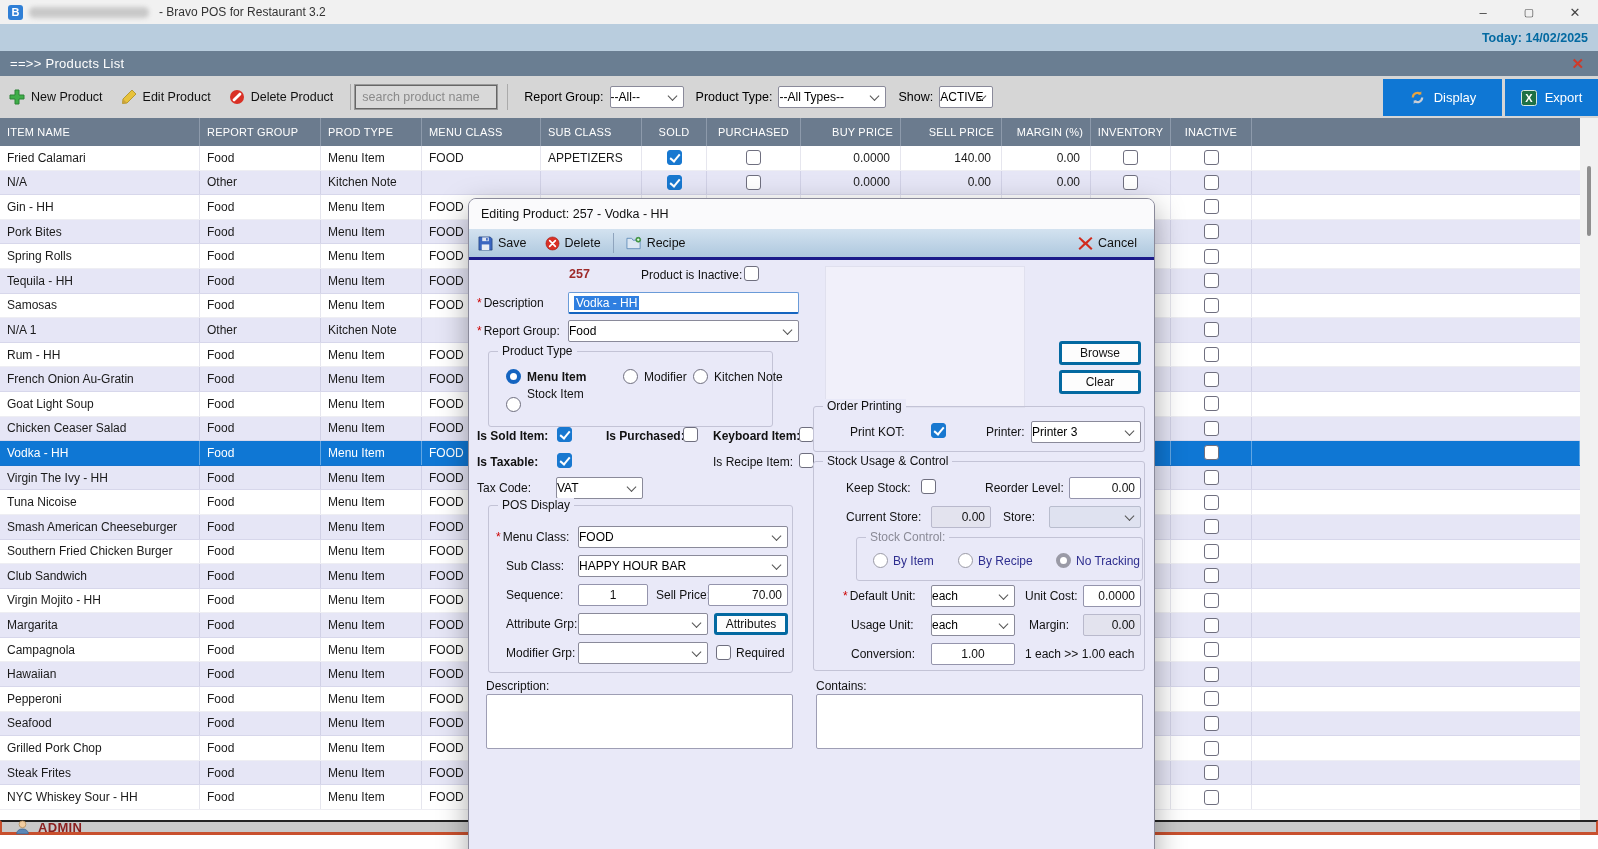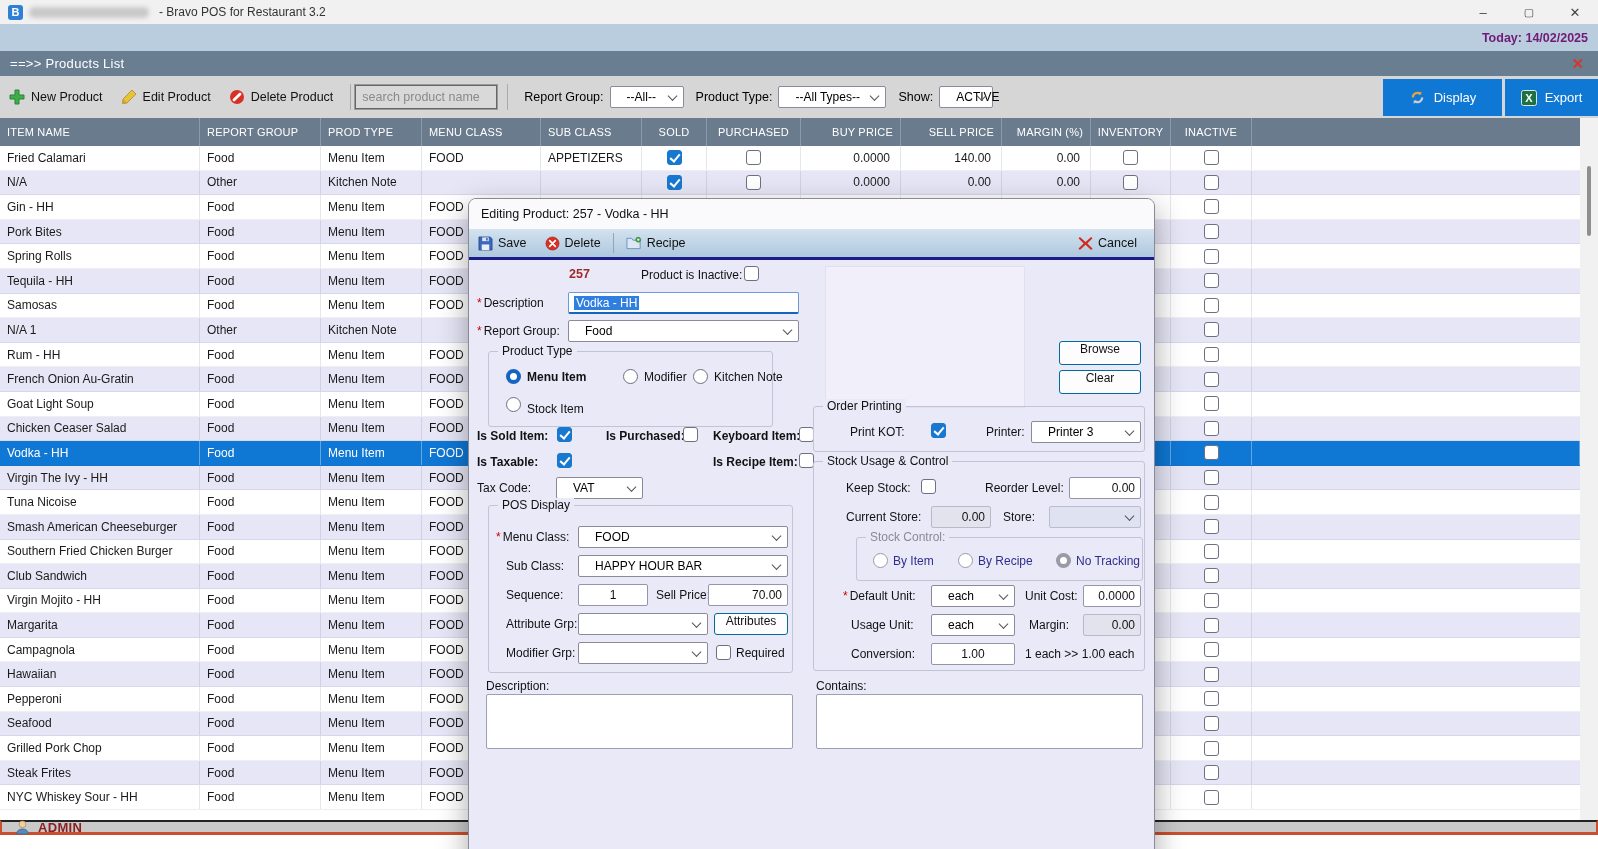--- a/index.html
+++ b/index.html
@@ -13,37 +13,37 @@
   #app-icon{width:15px;height:15px;margin:0 6px 0 8px;background:#2f7fd6;border-radius:3px;color:#fff;
             font-size:11px;font-weight:bold;display:flex;align-items:center;justify-content:center}
   #redacted{width:120px;height:11px;border-radius:5px;background:#c9c9c9;filter:blur(2px);margin-right:10px}
   #title-text{font-size:12px;color:#333}
   .winbtn{width:46px;height:24px;display:flex;align-items:center;justify-content:center;color:#444;font-size:13px}
   #win-controls{position:absolute;right:0;top:0;display:flex}
 
   
   #menubar{left:0;top:24px;width:1598px;height:27px;background:var(--menu-bar-blue);display:flex;align-items:center}
   .menu-item{font-size:12.5px;color:#111;padding:0 13px;height:100%;display:flex;align-items:center}
-  #today{position:absolute;right:10px;top:0;height:100%;display:flex;align-items:center;font-size:12.5px;font-weight:600;color:#701a75}
+  #today{position:absolute;right:10px;top:0;height:100%;display:flex;align-items:center;font-size:12.5px;font-weight:600;color:#0369a1}
 
   
   #pageheader{left:0;top:51px;width:1598px;height:25px;background:var(--page-header-slate);display:flex;align-items:center}
   #page-title{color:#fff;font-size:13px;margin-left:10px;letter-spacing:.3px}
   #page-close{position:absolute;right:14px;font-size:15px;font-weight:bold;color:var(--red);line-height:1}
 
   
   #toolbar{left:0;top:76px;width:1598px;height:42px;background:#d6d6d6;border-bottom:1px solid #bdbdbd;display:flex;align-items:center}
   .tb-act{display:flex;align-items:center;gap:6px;font-size:12.5px;color:#111;padding:0 9px;height:100%}
   .tb-sep{width:1px;height:26px;background:#aaa;margin:0 4px}
   #search-input{width:128px;height:22px;background:#d9d9d9;border:1px solid #666;outline:1px solid #999;
                 font-size:12.5px;color:#222;padding:0 6px;font-family:"Liberation Sans",sans-serif}
   #search-input::placeholder{color:#8a8a8a}
   .tb-lbl{font-size:12.5px;margin:0 6px 0 12px}
   .dd{background:#fff;border:1px solid #8a8a9a;border-radius:2px;font-size:12px;display:flex;align-items:center;
-      padding:0 20px 0 16px;position:relative;height:22px;box-sizing:border-box}
+      padding:0 20px 0 0;position:relative;height:22px;box-sizing:border-box}
   .dd::after{content:"";position:absolute;right:7px;top:50%;width:6px;height:6px;
              border-right:1.4px solid #555;border-bottom:1.4px solid #555;transform:translateY(-65%) rotate(45deg)}
   .dd.dis{background:#dfe2f0;border-color:#b9bdce;color:#888}
   .bluebtn{background:var(--accent-blue);color:#fff;font-size:13px;display:flex;align-items:center;justify-content:center;gap:8px}
   #btn-display{position:absolute;right:96px;top:79px;width:119px;height:37px}
   #btn-export{position:absolute;right:0;top:79px;width:93px;height:37px}
 
   
   :root{--cols:200px 121px 101px 119px 101px 65px 94px 100px 101px 89px 80px 81px 1fr}
   #table{left:0;top:118px;width:1580px;height:702px;background:#fff;overflow:hidden}
@@ -100,22 +100,22 @@
   .cap.dim{color:#8a8a96}
   .cb{width:15px;height:15px;border:1px solid #6f6f7f;border-radius:3px;background:#fff;box-sizing:border-box;position:absolute}
   .cb.on{background:var(--check-blue);border-color:var(--check-blue)}
   .cb.on::after{content:"";position:absolute;left:4px;top:1px;width:4px;height:8px;
                 border:solid #fff;border-width:0 2px 2px 0;transform:rotate(40deg)}
   .cb.inline{position:relative;display:inline-block;flex:none}
   .rd{width:15px;height:15px;border-radius:50%;border:1px solid #6f6f7f;background:#fff;box-sizing:border-box;position:absolute}
   .rd.on{border:4.5px solid #1464c0}
   .rd.dis{border-color:#9a9aa6}
   .rd.dis.on{border:4.5px solid #9a9aa6}
-  .btn{position:absolute;background:#fdfdfd;border:1px solid #0369a1;border-radius:3px;font-size:12px;color:#111;
-       display:flex;justify-content:center;box-sizing:border-box}
+  .btn{position:absolute;background:#fdfdfd;border:3px solid #0369a1;border-radius:3px;font-size:12px;color:#111;
+       display:flex;align-items:center;justify-content:center;box-sizing:border-box}
   .sel-text{background:#2f7fe0;color:#fff;padding:0 2px}
   #desc-input{border:1px solid #6a9bd8;border-bottom:2px solid #1464c0}
   #prod-id{color:#9e2a2a;font-weight:bold;font-size:12.5px}
   .navy{color:#2e2e8f}
 </style>
 </head>
 <body>
 
 <div class="abs" id="titlebar">
   <div id="app-icon">B</div>
@@ -763,32 +763,32 @@
   <div class="grp" style="left:19px;top:152px;width:283px;height:74px">
     <span class="cap">Product Type</span>
   </div>
   <div class="rd on" style="left:37px;top:170px"></div>
   <span class="lbl" style="left:58px;top:171px;font-weight:bold">Menu Item</span>
   <div class="rd" style="left:154px;top:170px"></div>
   <span class="lbl" style="left:175px;top:171px">Modifier</span>
   <div class="rd" style="left:224px;top:170px"></div>
   <span class="lbl" style="left:245px;top:171px">Kitchen Note</span>
   <div class="rd" style="left:37px;top:198px"></div>
-  <span class="lbl" style="left:58px;top:203px">Stock Item</span>
+  <span class="lbl" style="left:58px;top:188px">Stock Item</span>
 
   <span class="lbl" style="left:8px;top:230px;font-weight:bold">Is Sold Item:</span>
   <div class="cb on" style="left:88px;top:228px"></div>
   <span class="lbl" style="left:137px;top:230px;font-weight:bold">Is Purchased:</span>
   <div class="cb" style="left:214px;top:228px"></div>
   <span class="lbl" style="left:244px;top:230px;font-weight:bold">Keyboard Item:</span>
   <div class="cb" style="left:330px;top:228px"></div>
 
   <span class="lbl" style="left:8px;top:256px;font-weight:bold">Is Taxable:</span>
   <div class="cb on" style="left:88px;top:254px"></div>
-  <span class="lbl" style="left:244px;top:256px;font-weight:bold">Is Recipe Item:</span>
+  <span class="lbl" style="left:244px;top:256px;font-weight:normal">Is Recipe Item:</span>
   <div class="cb" style="left:330px;top:254px"></div>
 
   <span class="lbl" style="left:8px;top:282px">Tax Code:</span>
   <div class="dd" style="position:absolute;left:87px;top:278px;width:87px">
     <span>VAT</span>
   </div>
 
   <div class="grp" style="left:19px;top:306px;width:303px;height:166px">
     <span class="cap">POS Display</span>
   </div>

